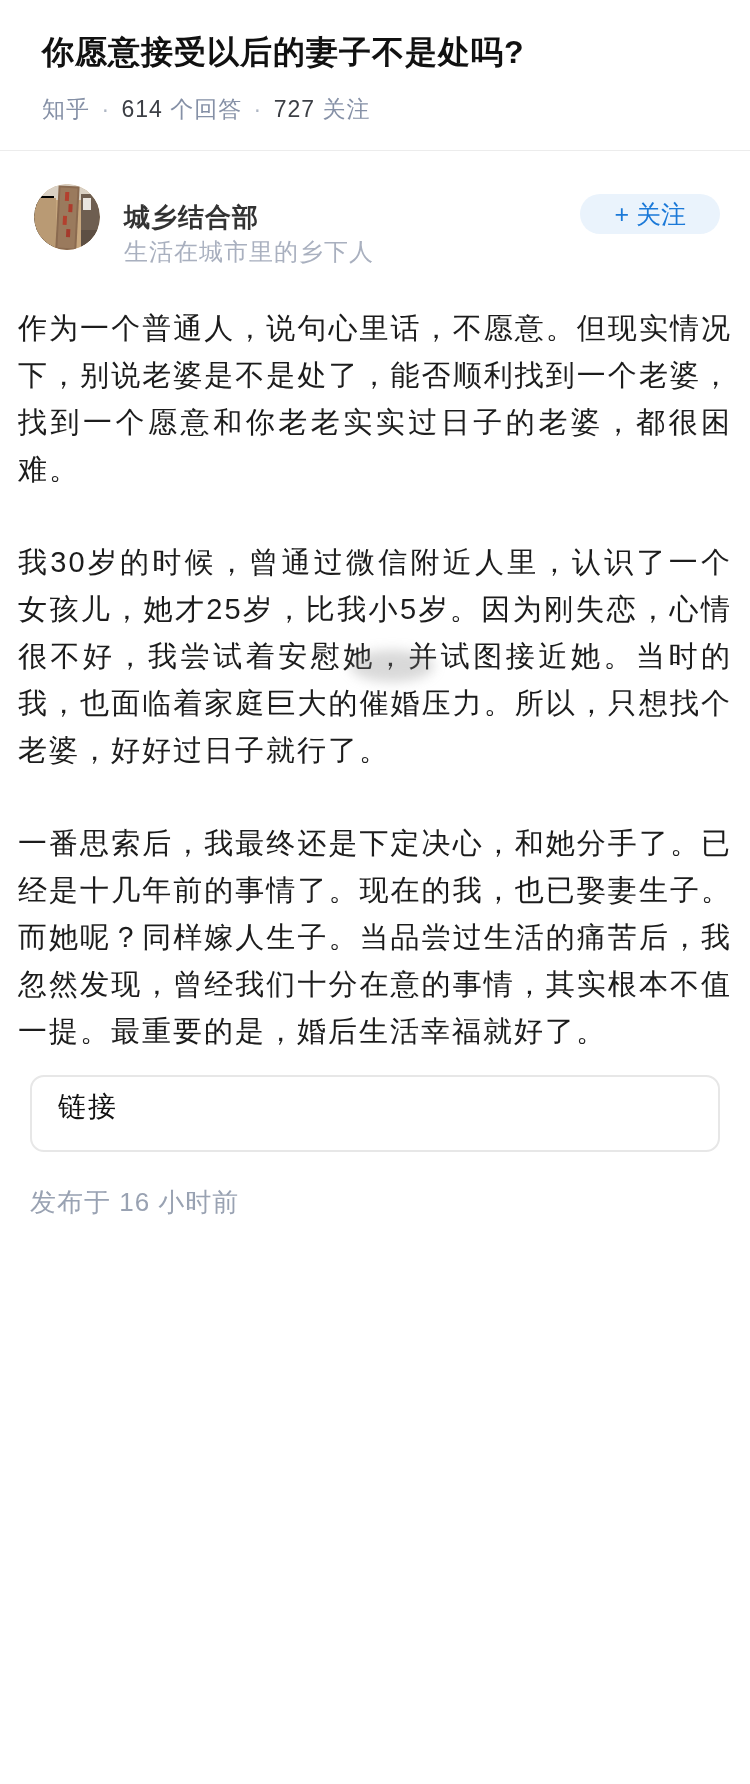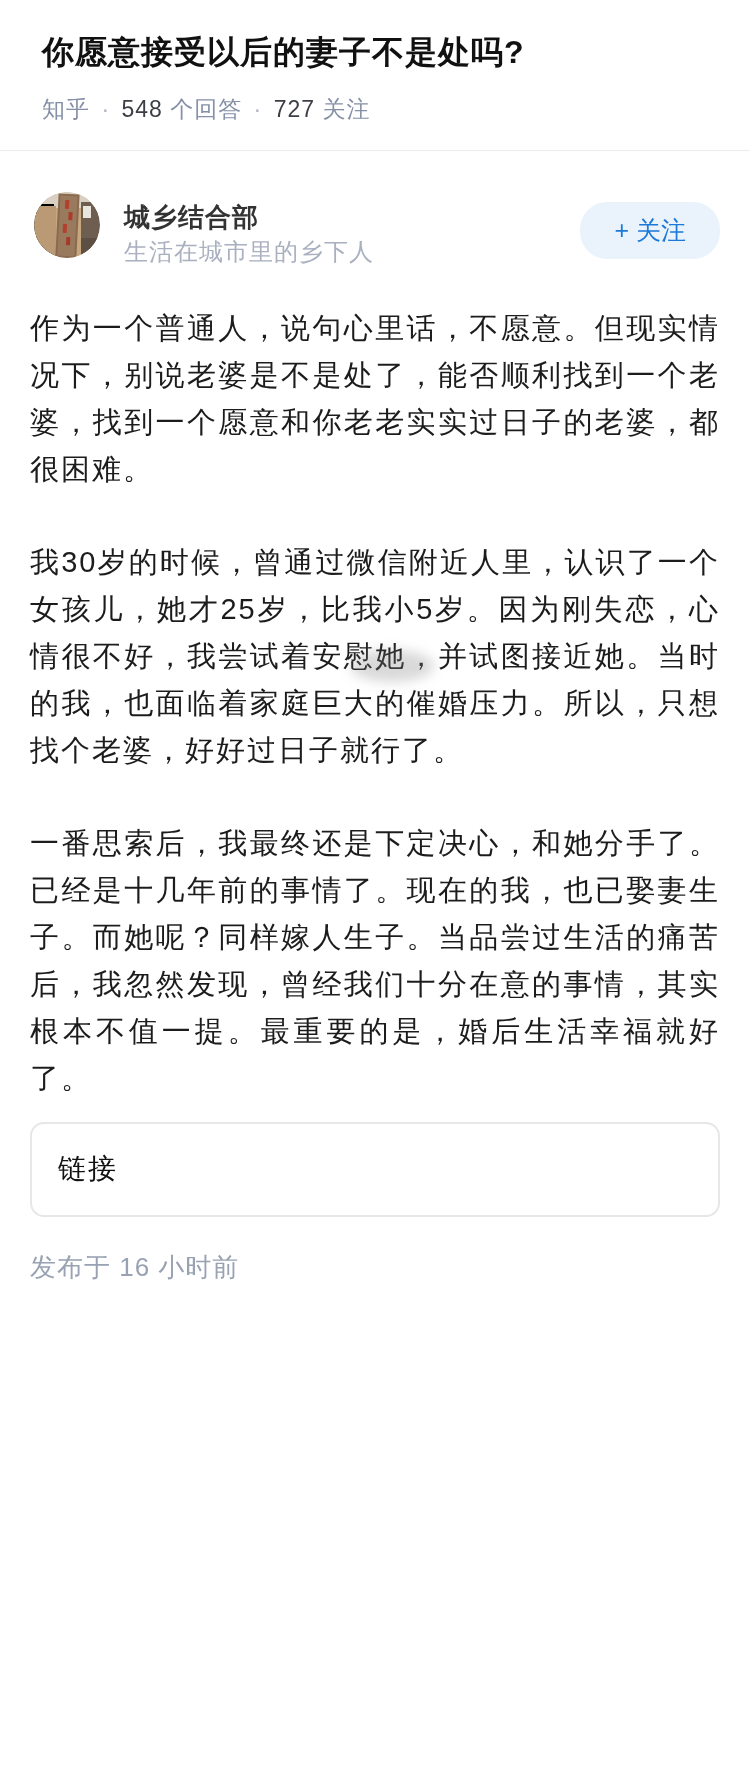--- a/index.html
+++ b/index.html
@@ -34,21 +34,21 @@
   }
   .meta .count { color: #3c3f45; }
   .meta .dot { color: #aeb6c4; margin: 0 4px; }
   .divider {
     height: 1px;
     background: #ececec;
     margin-top: 26px;
   }
   .author {
     display: flex;
-    align-items: center;
+    align-items: flex-start;
     padding: 33px 30px 0 34px;
   }
   .avatar {
     width: 66px; height: 66px;
     border-radius: 50%;
     overflow: hidden;
     flex: 0 0 66px;
     cursor: pointer;
   }
   .author-info { margin-left: 24px; padding-top: 16px; }
@@ -62,58 +62,58 @@
   .author-bio {
     margin-top: 4px;
     font-size: 24px;
     line-height: 28px;
     color: #a9b0bf;
     letter-spacing: 1px;
   }
   .follow-btn {
     margin-left: auto;
     margin-top: 10px;
-    height: 57px;
+    height: 40px;
     padding: 0 34px;
     border: none;
     border-radius: 27px;
     background: #eaf3fc;
     color: #1b79d8;
     font-size: 25px;
     font-family: inherit;
     display: flex;
     align-items: center;
     cursor: pointer;
     white-space: nowrap;
   }
-  .body { padding: 0 30px; margin-top: 39px; }
+  .body { padding: 0 18px; margin-top: 39px; }
   .body p {
     margin: 0 0 46px;
     font-size: 29px;
     line-height: 47px;
     color: #1c1c1c;
     letter-spacing: 2px;
     text-align: justify;
   }
   .body p:last-of-type { margin-bottom: 20px; }
   .smudge {
     position: absolute;
     left: 350px; top: 650px;
     width: 84px; height: 32px;
     background: rgba(130,130,130,0.30);
     border-radius: 50%;
     filter: blur(6px);
     pointer-events: none;
   }
   .link-card {
     margin: 12px 30px;
-    height: 95px;
+    height: 77px;
     border: 2px solid #e7e7e7;
     border-radius: 14px;
-    padding: 27px 26px;
+    padding: 12px 26px;
     cursor: pointer;
     background: #ffffff;
   }
   .link-card-label {
     font-size: 28px;
     line-height: 36px;
     color: #121212;
     letter-spacing: 2px;
   }
   .footer {
@@ -128,21 +128,21 @@
 </head>
 <body>
 
 <div class="page">
 
   <div class="header">
     <h1 class="title">你愿意接受以后的妻子不是处吗?</h1>
     <div class="meta">
       <span>知乎</span>
       <span class="dot">·</span>
-      <span class="count">548</span>
+      <span class="count">614</span>
       <span>个回答</span>
       <span class="dot">·</span>
       <span class="count">727</span>
       <span>关注</span>
     </div>
   </div>
 
   <div class="divider"></div>
 
   <div class="author">

